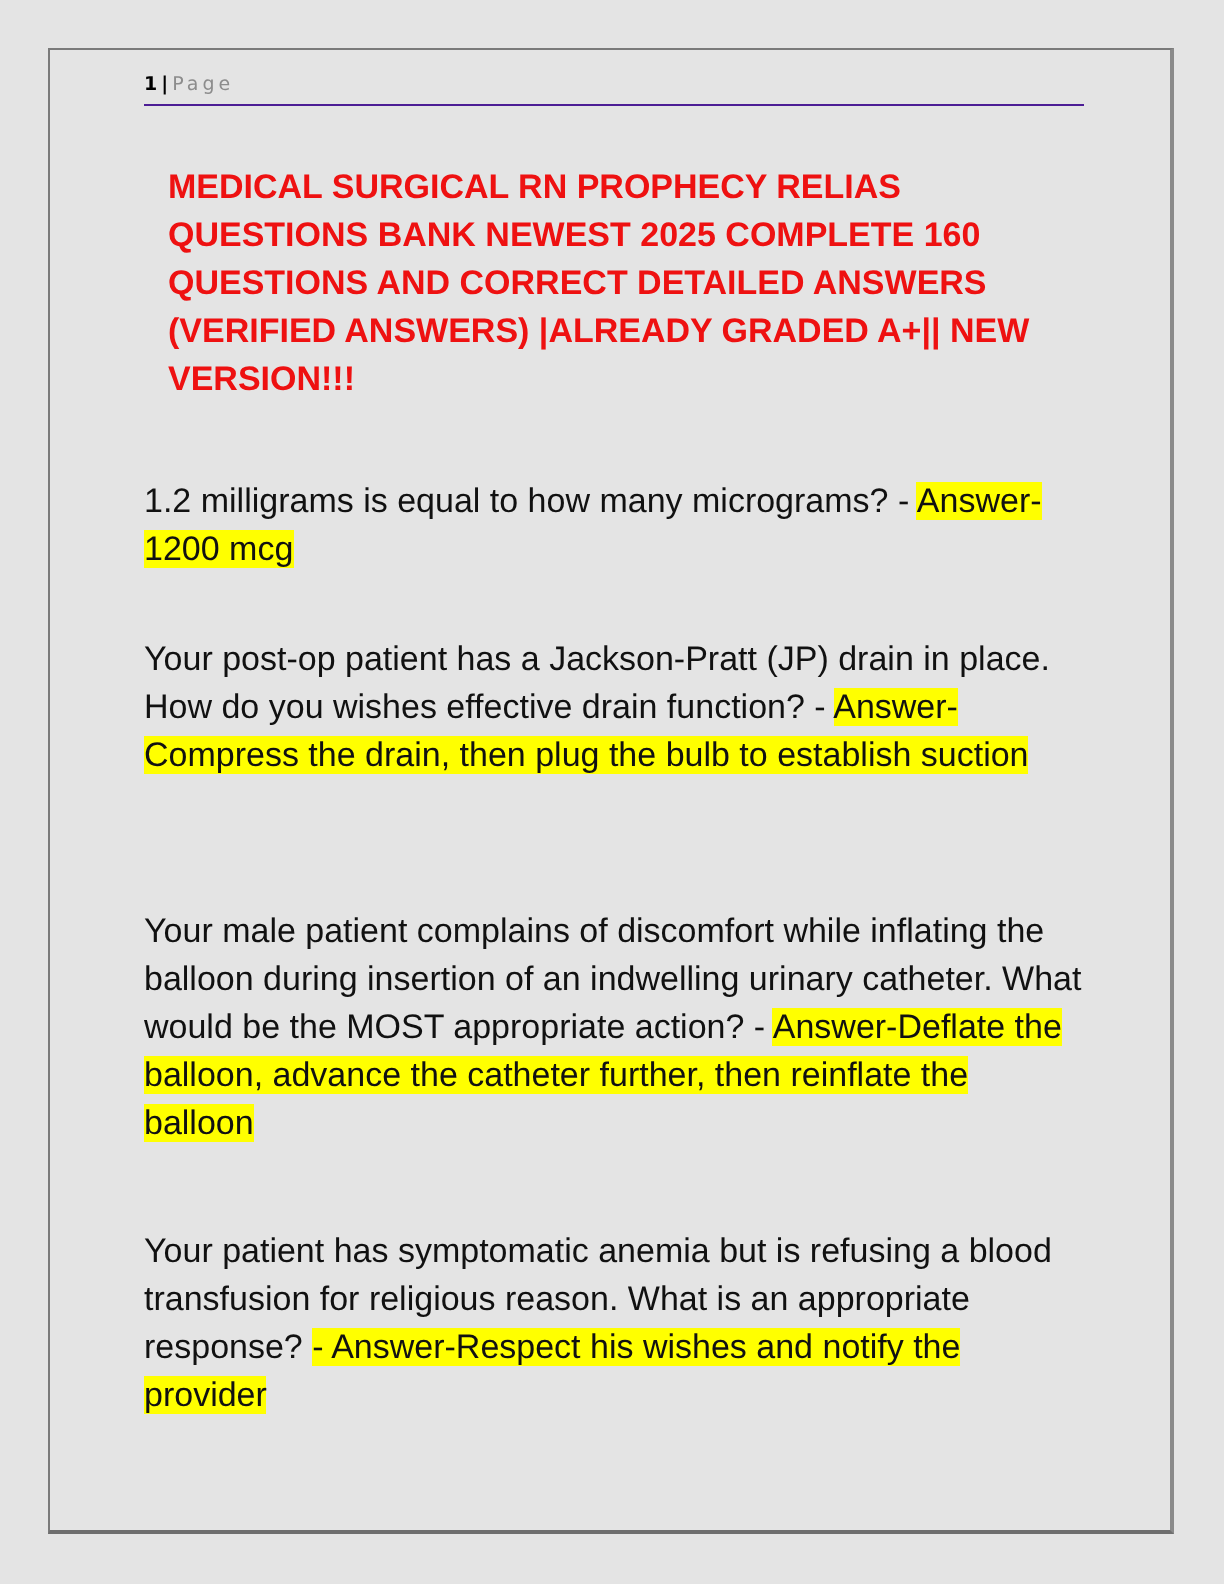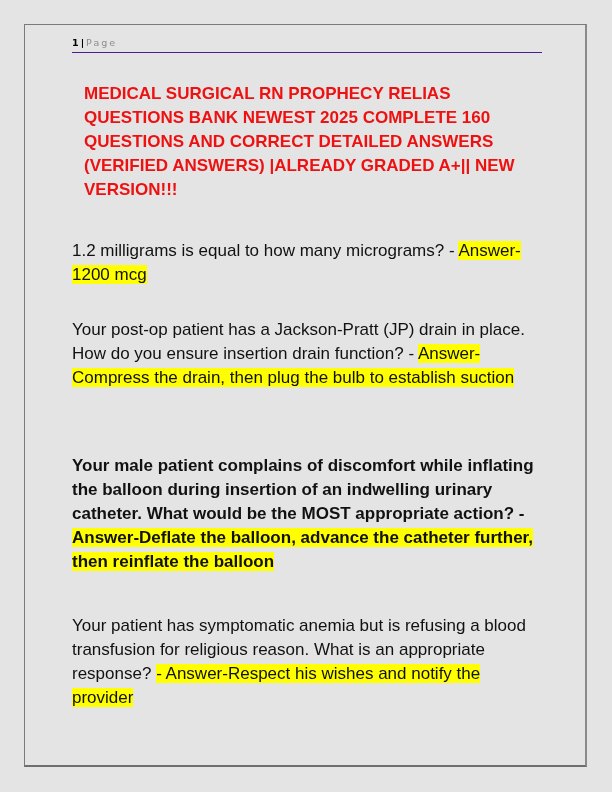--- a/index.html
+++ b/index.html
@@ -59,40 +59,40 @@
       font-size: 17px;
       line-height: 24px;
       color: #111;
       margin: 0;
     }
     .hl {
       background: #ffff00;
     }
     .q1 { top: 239px; }
     .q2 { top: 318px; }
-    .q3 { top: 454px; font-weight: bold; }
+    .q3 { top: 454px; }
     .q4 { top: 614px; }
   </style>
 </head>
 <body>
 
 <div class="page"></div>
 
 <div class="header">
   <span class="num">1</span><span class="sep">|</span><span class="word">Page</span>
 </div>
 
 <h1 class="title">MEDICAL SURGICAL RN PROPHECY RELIAS QUESTIONS BANK NEWEST 2025 COMPLETE 160 QUESTIONS AND CORRECT DETAILED ANSWERS (VERIFIED ANSWERS) |ALREADY GRADED A+|| NEW VERSION!!!</h1>
 
 <p class="qa q1">
   <span>1.2 milligrams is equal to how many micrograms? - </span><span class="hl">Answer-1200 mcg</span>
 </p>
 
 <p class="qa q2">
-  <span>Your post-op patient has a Jackson-Pratt (JP) drain in place. How do you ensure insertion drain function? - </span><span class="hl">Answer-Compress the drain, then plug the bulb to establish suction</span>
+  <span>Your post-op patient has a Jackson-Pratt (JP) drain in place. How do you wishes effective drain function? - </span><span class="hl">Answer-Compress the drain, then plug the bulb to establish suction</span>
 </p>
 
 <p class="qa q3">
   <span>Your male patient complains of discomfort while inflating the balloon during insertion of an indwelling urinary catheter. What would be the MOST appropriate action? - </span><span class="hl">Answer-Deflate the balloon, advance the catheter further, then reinflate the balloon</span>
 </p>
 
 <p class="qa q4">
   <span>Your patient has symptomatic anemia but is refusing a blood transfusion for religious reason. What is an appropriate response? </span><span class="hl">- Answer-Respect his wishes and notify the provider</span>
 </p>
 

